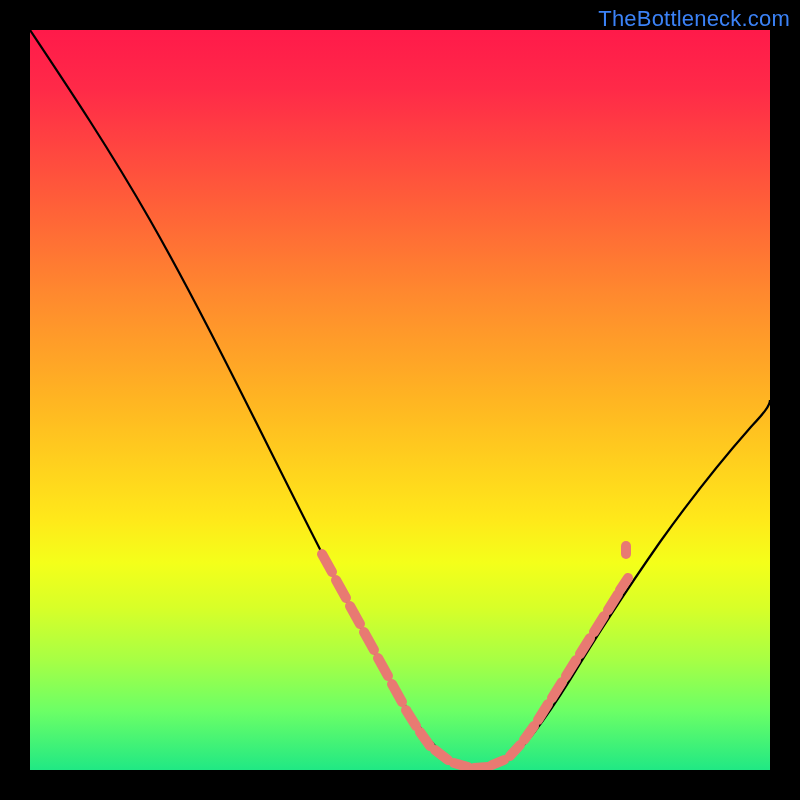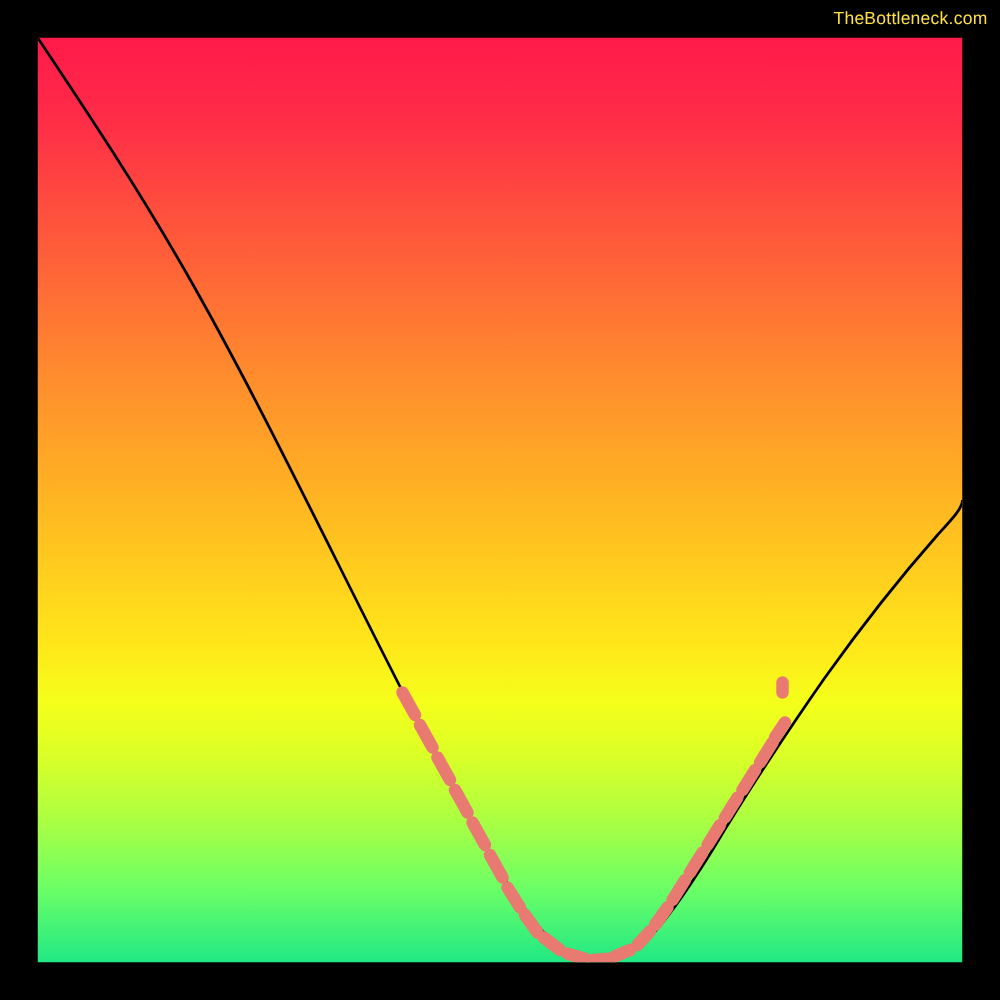--- a/index.html
+++ b/index.html
@@ -8,22 +8,22 @@
     height: 800px;
     background: #000;
     position: relative;
     overflow: hidden;
     font-family: Arial, sans-serif;
   }
   .watermark {
     position: absolute;
     top: 6px;
     right: 10px;
-    color: #fde047;
-    font-size: 14px;
+    color: #3b82f6;
+    font-size: 22px;
     font-weight: 500;
     z-index: 10;
     letter-spacing: 0.2px;
   }
   .plot-area {
     position: absolute;
     left: 30px;
     top: 30px;
     width: 740px;
     height: 740px;

